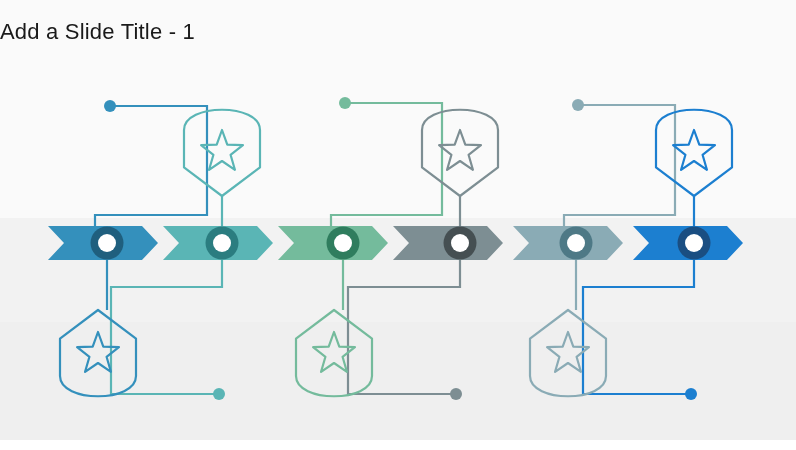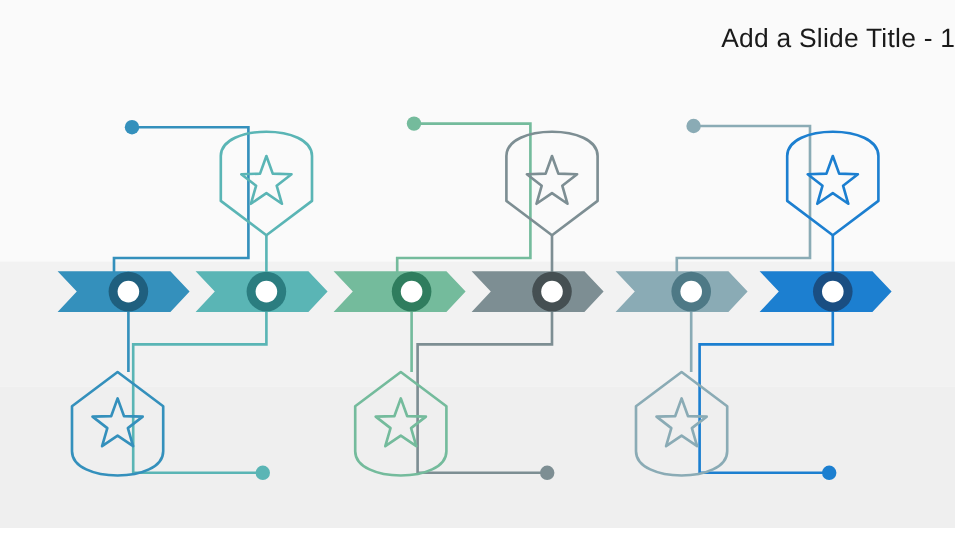--- a/index.html
+++ b/index.html
@@ -10,21 +10,21 @@
     overflow:hidden;
     position:relative;
   }
   #stage{position:relative;width:796px;height:450px;overflow:hidden;background:#fdfdfd;}
   .band{position:absolute;left:0;width:796px;}
   #band-top{top:0;height:218px;background:#fafafa;}
   #band-mid{top:218px;height:104px;background:#f2f2f2;}
   #band-low{top:322px;height:118px;background:#efefef;}
   #band-bot{top:440px;height:10px;background:#ffffff;}
   #title{
-    position:absolute;top:18px;left:0;width:796px;text-align:right;
+    position:absolute;top:18px;left:0;width:796px;text-align:left;
     font-size:22px;color:#1a1a1a;letter-spacing:.2px;font-weight:400;
     line-height:28px;
   }
   #svg-layer{position:absolute;top:0;left:0;width:796px;height:450px;}
 </style>
 </head>
 <body>
 
 <div id="stage">
 

